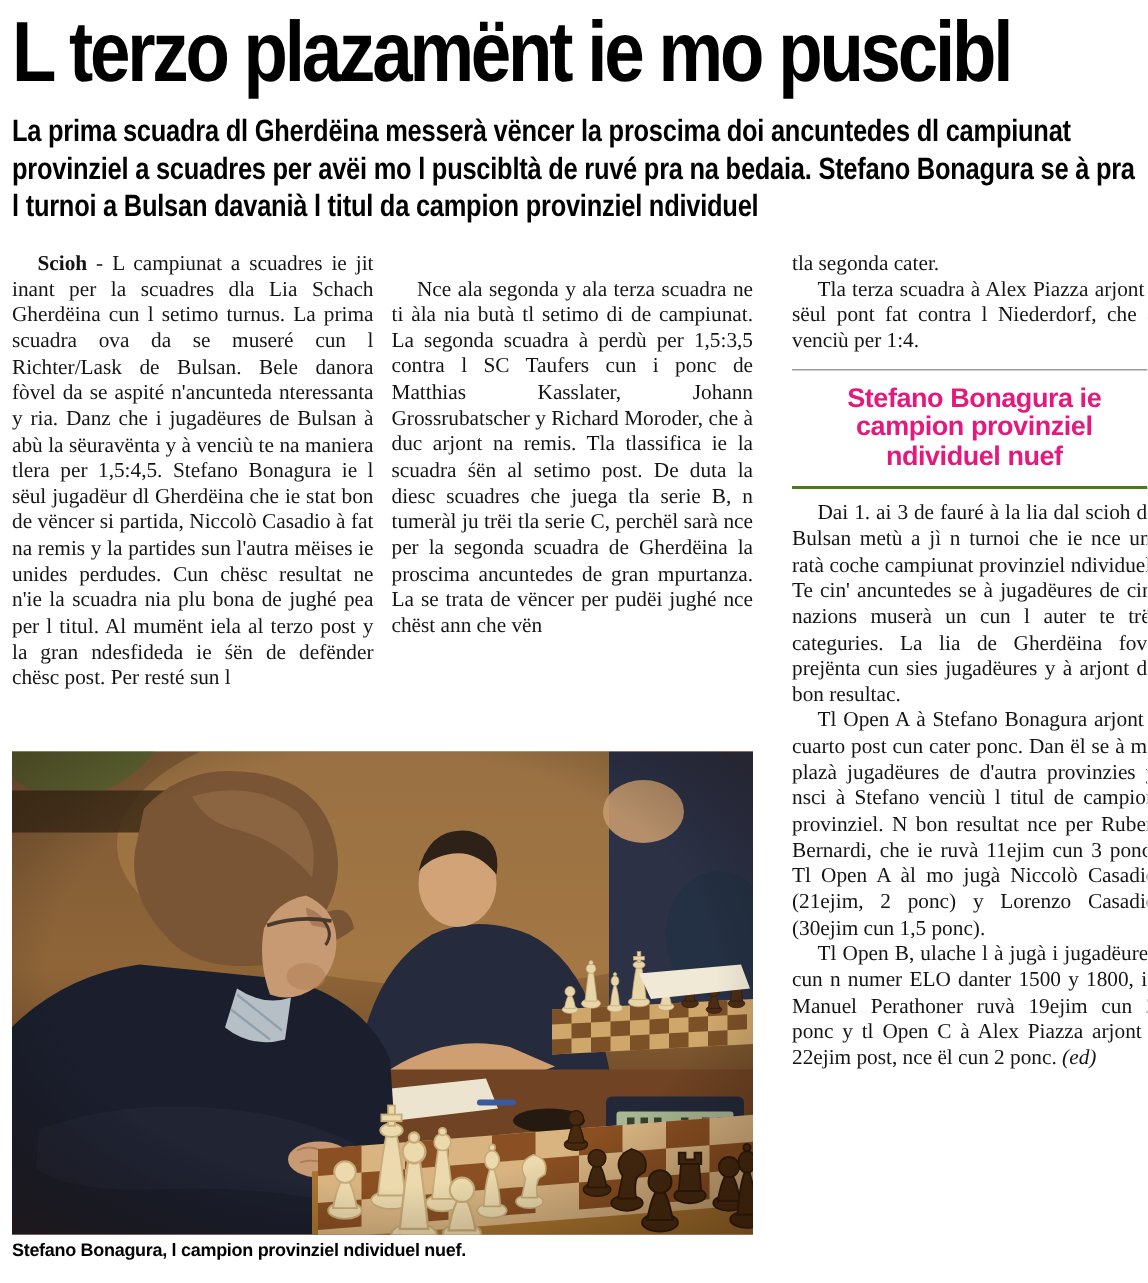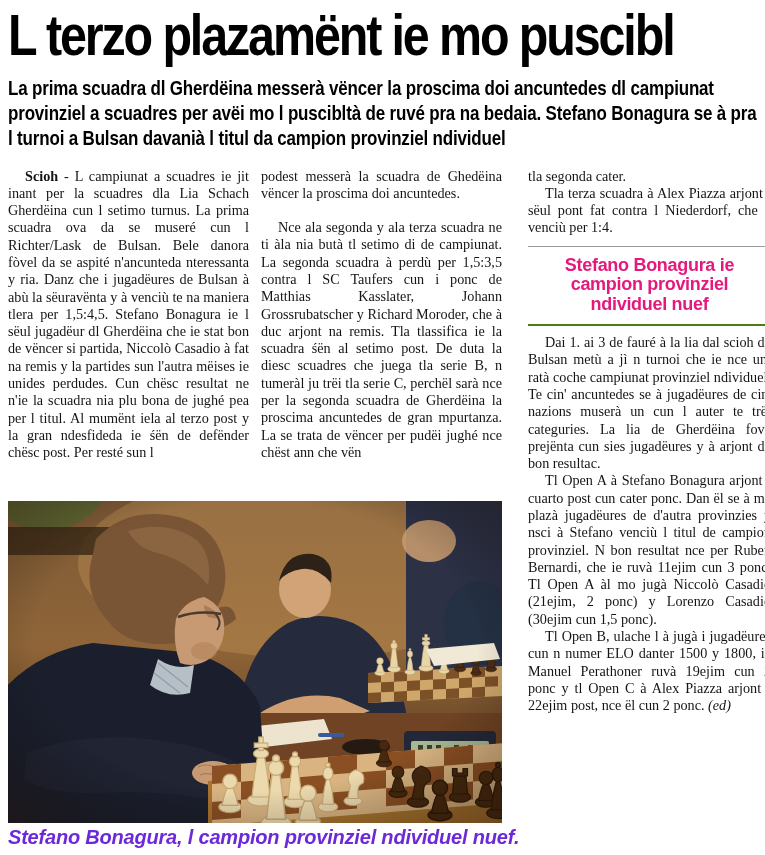--- a/index.html
+++ b/index.html
@@ -88,24 +88,23 @@
   .photo-figure { margin-top: 3px; width: 494px; }
   .photo-frame {
     width: 494px;
     height: 322px;
     display: block;
     background: #6b4528;
   }
   .caption {
     font-family: "Liberation Sans", sans-serif;
     font-weight: bold;
-    font-style: italic;
-    font-size: 20px;
+    font-size: 12px;
     letter-spacing: -0.2px;
-    color: #6d28d9;
+    color: #000000;
     margin-top: 3px;
     white-space: nowrap;
   }
 </style>
 </head>
 <body>
 
 <div class="page">
 
   <h1 class="headline">L terzo plazamënt ie mo puscibl</h1>
@@ -115,21 +114,20 @@
   </div>
 
   <div class="content body-text">
 
     <div class="left-zone">
       <div class="cols2">
         <div class="col">
           <p class="indent"><span class="lead-word">Scioh</span><span> - L campiunat a scuadres ie jit inant per la scuadres dla Lia Schach Gherdëina cun l setimo turnus. La prima scuadra ova da se museré cun l Richter/Lask de Bulsan. Bele danora fòvel da se aspité n'ancunteda nteressanta y ria. Danz che i jugadëures de Bulsan à abù la sëuravënta y à venciù te na maniera tlera per 1,5:4,5. Stefano Bonagura ie l sëul jugadëur dl Gherdëina che ie stat bon de vëncer si partida, Niccolò Casadio à fat na remis y la partides sun l'autra mëises ie unides perdudes. Cun chësc resultat ne n'ie la scuadra nia plu bona de jughé pea per l titul. Al mumënt iela al terzo post y la gran ndesfideda ie śën de defënder chësc post. Per resté sun l</span></p>
         </div>
         <div class="col">
-          <p>podest messerà la scuadra de Ghedëina vëncer la proscima doi ancuntedes.</p>
           <p class="indent gap">Nce ala segonda y ala terza scuadra ne ti àla nia butà tl setimo di de campiunat. La segonda scuadra à perdù per 1,5:3,5 contra l SC Taufers cun i ponc de Matthias Kasslater, Johann Grossrubatscher y Richard Moroder, che à duc arjont na remis. Tla tlassifica ie la scuadra śën al setimo post. De duta la diesc scuadres che juega tla serie B, n tumeràl ju trëi tla serie C, perchël sarà nce per la segonda scuadra de Gherdëina la proscima ancuntedes de gran mpurtanza. La se trata de vëncer per pudëi jughé nce chëst ann che vën</p>
         </div>
       </div>
 
       <figure class="photo-figure">
         <svg class="photo-frame" viewBox="0 0 494 322" width="494" height="322" preserveAspectRatio="none" xmlns="http://www.w3.org/2000/svg">
           <defs>
             <linearGradient id="bgGrad" x1="0" y1="0" x2="0" y2="1">
               <stop offset="0" stop-color="#7e5a36"></stop>
               <stop offset="0.45" stop-color="#8f6538"></stop>

